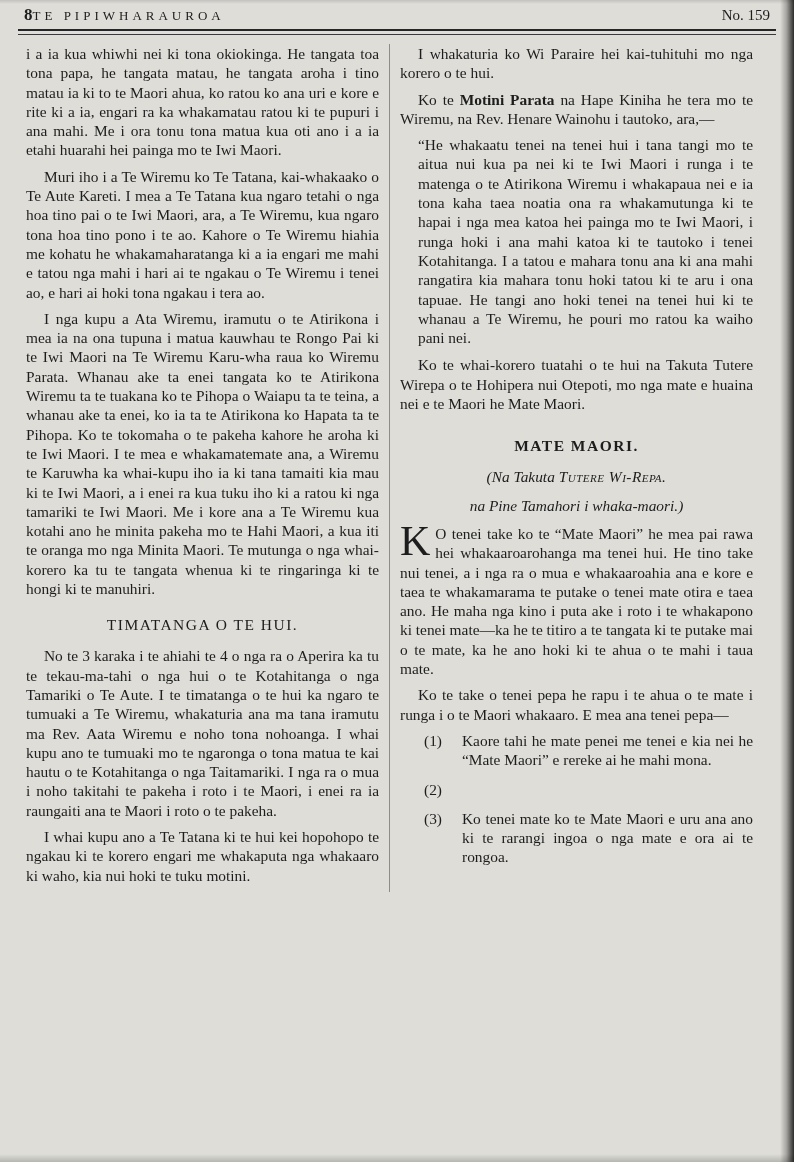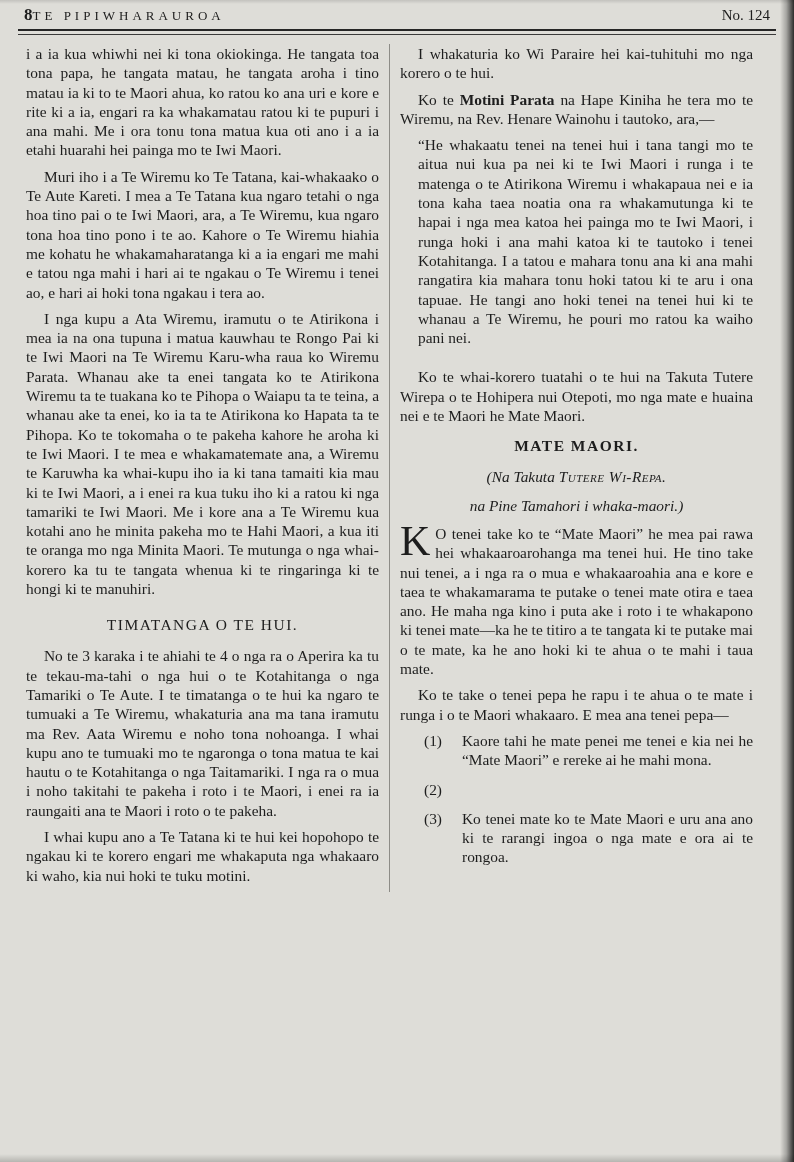--- a/index.html
+++ b/index.html
@@ -51,23 +51,23 @@
     font-size:15.4px;line-height:19.3px;
     text-align:justify;
     text-indent:18px;
   }
   .col p.noindent{text-indent:0;}
   .section-heading{
     text-align:center;
     font-size:15.5px;letter-spacing:1.5px;font-weight:normal;
     margin:18px 0 12px 0;
   }
-  .section-heading.bold{font-weight:bold;margin-top:12px;}
+  .section-heading.bold{font-weight:bold;margin-top:24px;}
   .quote{
-    margin:2px 0 20px 18px;
+    margin:2px 0 8px 18px;
     font-size:15.4px;line-height:19.3px;
     text-align:justify;
   }
   .attribution{
     text-align:center !important;text-indent:0 !important;
     margin:0 0 9px 0 !important;
     font-style:italic;
   }
   .smallcaps{font-variant:small-caps;letter-spacing:0.5px;}
   .dropcap{
@@ -85,21 +85,21 @@
   .list-marker{width:38px;flex:none;}
   .list-text{flex:1;text-align:justify;}
   .bold{font-weight:bold;}
 </style>
 </head>
 <body>
 
 <div class="header">
   <span class="page-number">8</span>
   <span class="masthead">TE PIPIWHARAUROA</span>
-  <span class="issue-number">No. 124</span>
+  <span class="issue-number">No. 159</span>
 </div>
 <div class="rule-thick"></div>
 <div class="rule-thin"></div>
 
 <div class="columns">
 
   <div class="col">
     <p class="noindent">i a ia kua whiwhi nei ki tona okiokinga.  He tangata toa tona papa, he tangata matau, he tangata aroha i tino matau ia ki to te Maori ahua, ko ratou ko ana uri e kore e rite ki a ia, engari ra ka whakamatau ratou ki te pupuri i ana mahi.  Me i ora tonu tona matua kua oti ano i a ia etahi huarahi hei painga mo te Iwi Maori.</p>
     <p>Muri iho i a Te Wiremu ko Te Tatana, kai-whakaako o Te Aute Kareti.  I mea a Te Tatana kua ngaro tetahi o nga hoa tino pai o te Iwi Maori, ara, a Te Wiremu, kua ngaro tona hoa tino pono i te ao.  Kahore o Te Wiremu hiahia me kohatu he whakamaharatanga ki a ia engari me mahi e tatou nga mahi i hari ai te ngakau o Te Wiremu i tenei ao, e hari ai hoki tona ngakau i tera ao.</p>
     <p>I nga kupu a Ata Wiremu, iramutu o te Atirikona i mea ia na ona tupuna i matua kauwhau te Rongo Pai ki te Iwi Maori na Te Wiremu Karu-wha raua ko Wiremu Parata. Whanau ake ta enei tangata ko te Atirikona Wiremu ta te tuakana ko te Pihopa o Waiapu ta te teina, a whanau ake ta enei, ko ia ta te Atirikona ko Hapata ta te Pihopa.  Ko te tokomaha o te pakeha kahore he aroha ki te Iwi Maori.  I te mea e whakamatemate ana, a Wiremu te Karuwha ka whai-kupu iho ia ki tana tamaiti kia mau ki te Iwi Maori, a i enei ra kua tuku iho ki a ratou ki nga tamariki te Iwi Maori.  Me i kore ana a Te Wiremu kua kotahi ano he minita pakeha mo te Hahi Maori, a kua iti te oranga mo nga Minita Maori.  Te mutunga o nga whai-korero ka tu te tangata whenua ki te ringaringa ki te hongi ki te manuhiri.</p>

